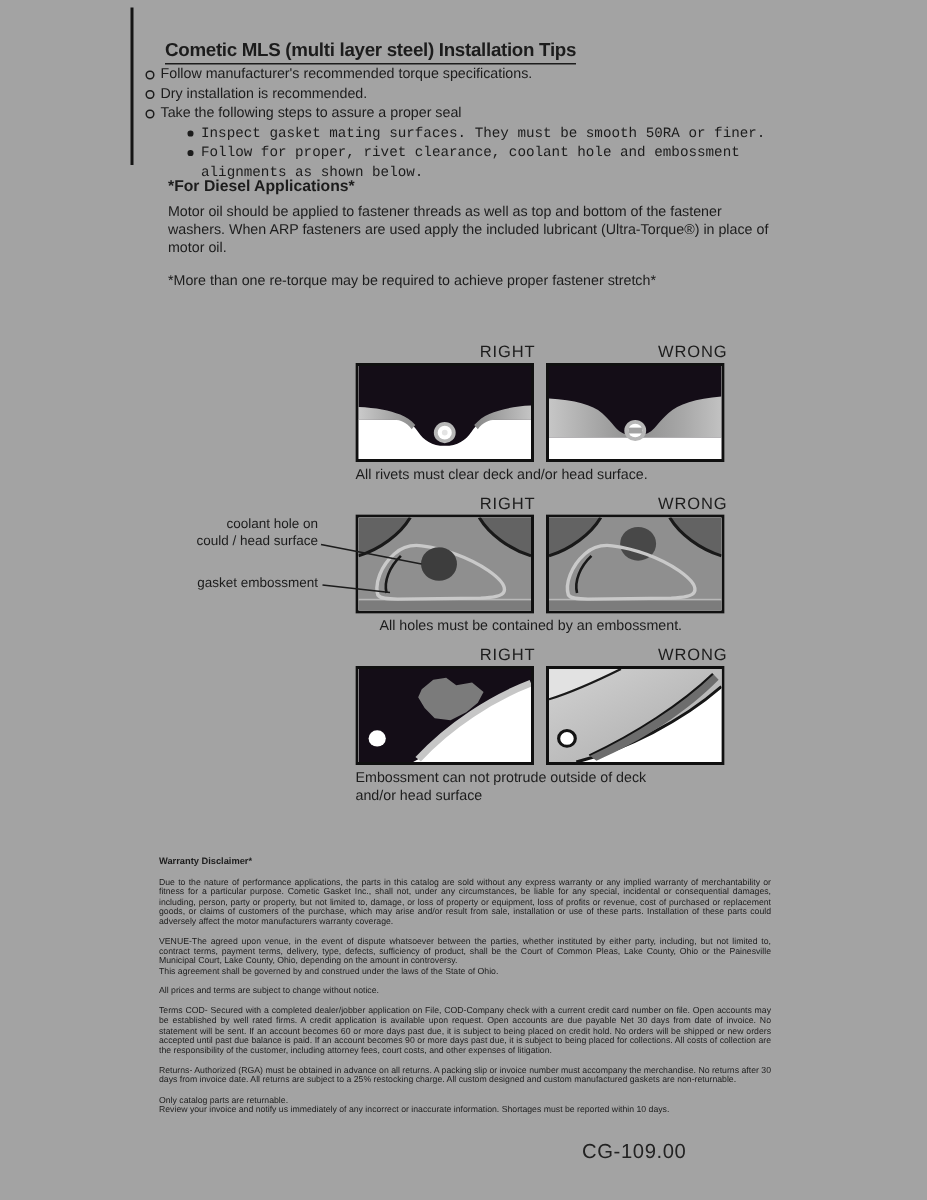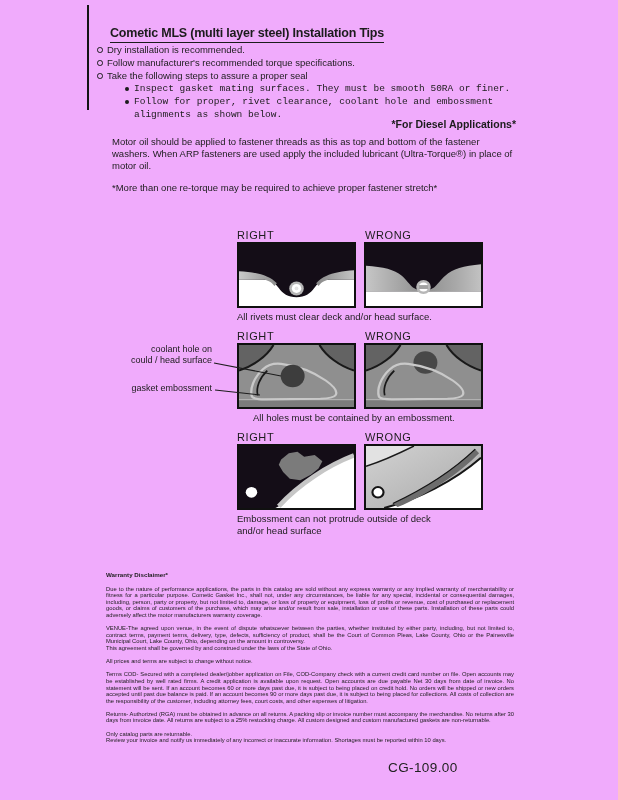--- a/index.html
+++ b/index.html
@@ -1,35 +1,35 @@
 <!DOCTYPE html>
 <html><head>
 <meta charset="utf-8">
 <style>
   html,body{margin:0;padding:0;background:#ffffff;}
-  .page{position:relative;width:618px;height:800px;background:#f0abfc;overflow:hidden;
+  .page{position:relative;width:618px;height:800px;background:#a3a3a3;overflow:hidden;
         font-family:"Liberation Sans",sans-serif;color:#1c1c1c;}
   .vline{position:absolute;left:87px;top:5px;width:2px;height:105px;background:#141414;}
   .title{position:absolute;left:110px;top:26px;font-size:12.5px;font-weight:bold;letter-spacing:-0.2px;
          border-bottom:1.6px solid #1c1c1c;padding-bottom:2px;}
   ul.bullets{position:absolute;left:97px;top:43px;margin:0;padding:0;list-style:none;
              font-size:9.5px;line-height:13px;width:440px;}
   ul.bullets>li{position:relative;padding-left:10px;}
   ul.bullets>li::before{content:"";position:absolute;left:0;top:4.2px;width:3.6px;height:3.6px;
              border:1px solid #1c1c1c;border-radius:50%;}
   ul.subbullets{margin:0;padding:0 0 0 18px;list-style:none;}
   ul.subbullets>li{position:relative;padding-left:9px;font-family:Liberation Mono, monospace;}
   ul.subbullets>li::before{content:"";position:absolute;left:0;top:4.8px;width:3.8px;height:3.8px;
              background:#1c1c1c;border-radius:50%;border:none;}
   .diesel{position:absolute;left:112px;top:118px;width:404px;font-size:9.5px;line-height:12px;}
-  .diesel h2{margin:0 0 6px 0;font-size:10.5px;font-weight:bold;text-align:right;}
+  .diesel h2{margin:0 0 6px 0;font-size:10.5px;font-weight:bold;}
   .diesel p{margin:0 0 10px 0;}
   .fig{position:absolute;left:237px;width:249px;}
   .fig-labels{display:flex;width:249px;}
-  .fig-label{width:120px;text-align:left;font-size:11px;letter-spacing:0.6px;color:#1c1c1c;}
+  .fig-label{width:120px;text-align:right;font-size:11px;letter-spacing:0.6px;color:#1c1c1c;}
   .fig-label.wrong{margin-left:8px;}
   .fig-boxes{display:flex;margin-top:1px;}
   .fig-box{width:115px;height:62px;border:2.5px solid #101010;background:#fff;}
   .fig-box + .fig-box{margin-left:8px;}
   .fig-box svg{display:block;width:115px;height:62px;}
   .fig-caption{margin-top:3px;font-size:9.5px;line-height:11.5px;white-space:pre-line;}
   .ann{position:absolute;text-align:right;font-size:9px;line-height:10.5px;white-space:pre-line;}
   .ann1{left:110px;top:344px;width:102px;}
   .ann2{left:104px;top:383px;width:108px;}
   .leader-svg{position:absolute;left:120px;top:340px;width:260px;height:75px;}
@@ -42,33 +42,33 @@
 </head>
 <body>
 
 <div class="page">
 
   <div class="vline"></div>
 
   <div class="title">Cometic MLS (multi layer steel) Installation Tips</div>
 
   <ul class="bullets">
+    <li><span>Follow manufacturer's recommended torque specifications.</span></li>
     <li><span>Dry installation is recommended.</span></li>
-    <li><span>Follow manufacturer's recommended torque specifications.</span></li>
     <li><span>Take the following steps to assure a proper seal</span>
       <ul class="subbullets">
         <li><span>Inspect gasket mating surfaces.  They must be smooth 50RA or finer.</span></li>
         <li><span>Follow for proper, rivet clearance, coolant hole and embossment alignments as shown below.</span></li>
       </ul>
     </li>
   </ul>
 
   <div class="diesel">
     <h2>*For Diesel Applications*</h2>
-    <p>Motor oil should be applied to fastener threads as this as top and bottom of the fastener washers. When ARP fasteners are used apply the included lubricant (Ultra-Torque®) in place of motor oil.</p>
+    <p>Motor oil should be applied to fastener threads as well as top and bottom of the fastener washers. When ARP fasteners are used apply the included lubricant (Ultra-Torque®) in place of motor oil.</p>
     <p>*More than one re-torque may be required to achieve proper fastener stretch*</p>
   </div>
 
   <div class="fig" style="top:229px;">
     <div class="fig-labels">
       <div class="fig-label">RIGHT</div>
       <div class="fig-label wrong">WRONG</div>
     </div>
     <div class="fig-boxes">
       <div class="fig-box">

